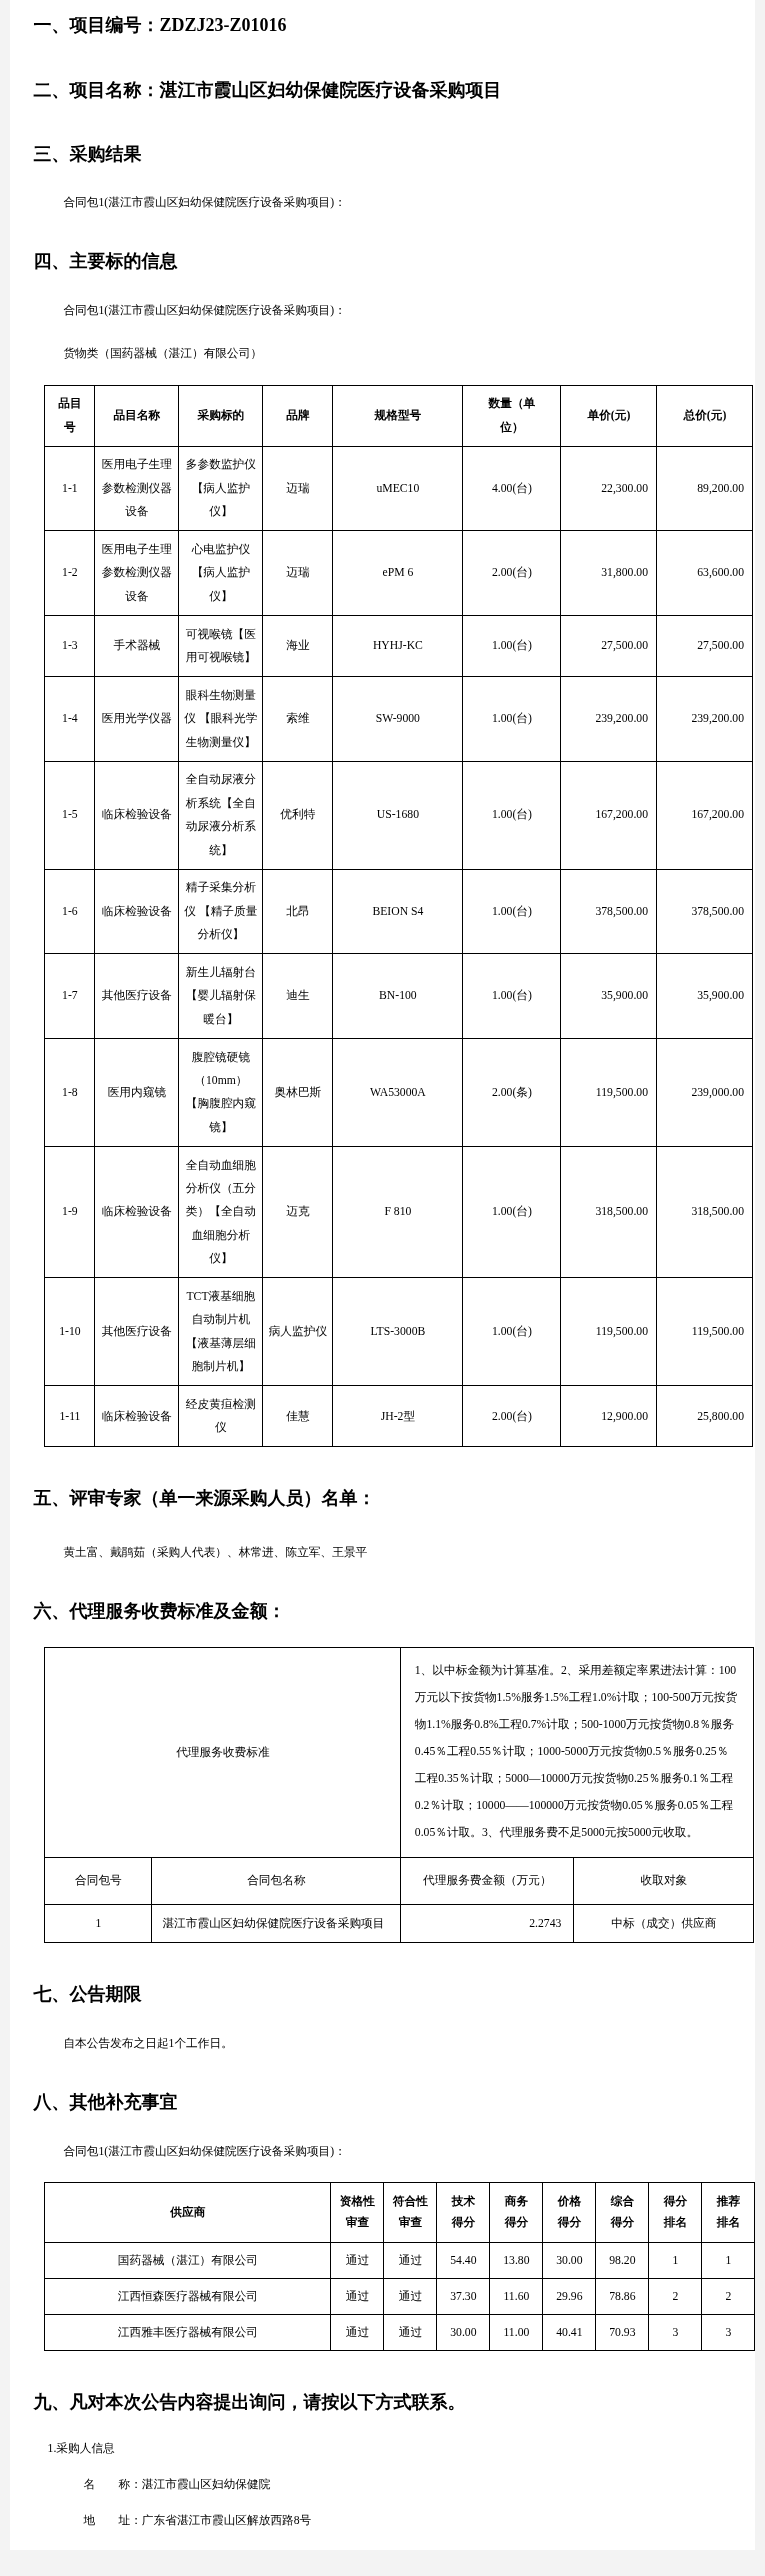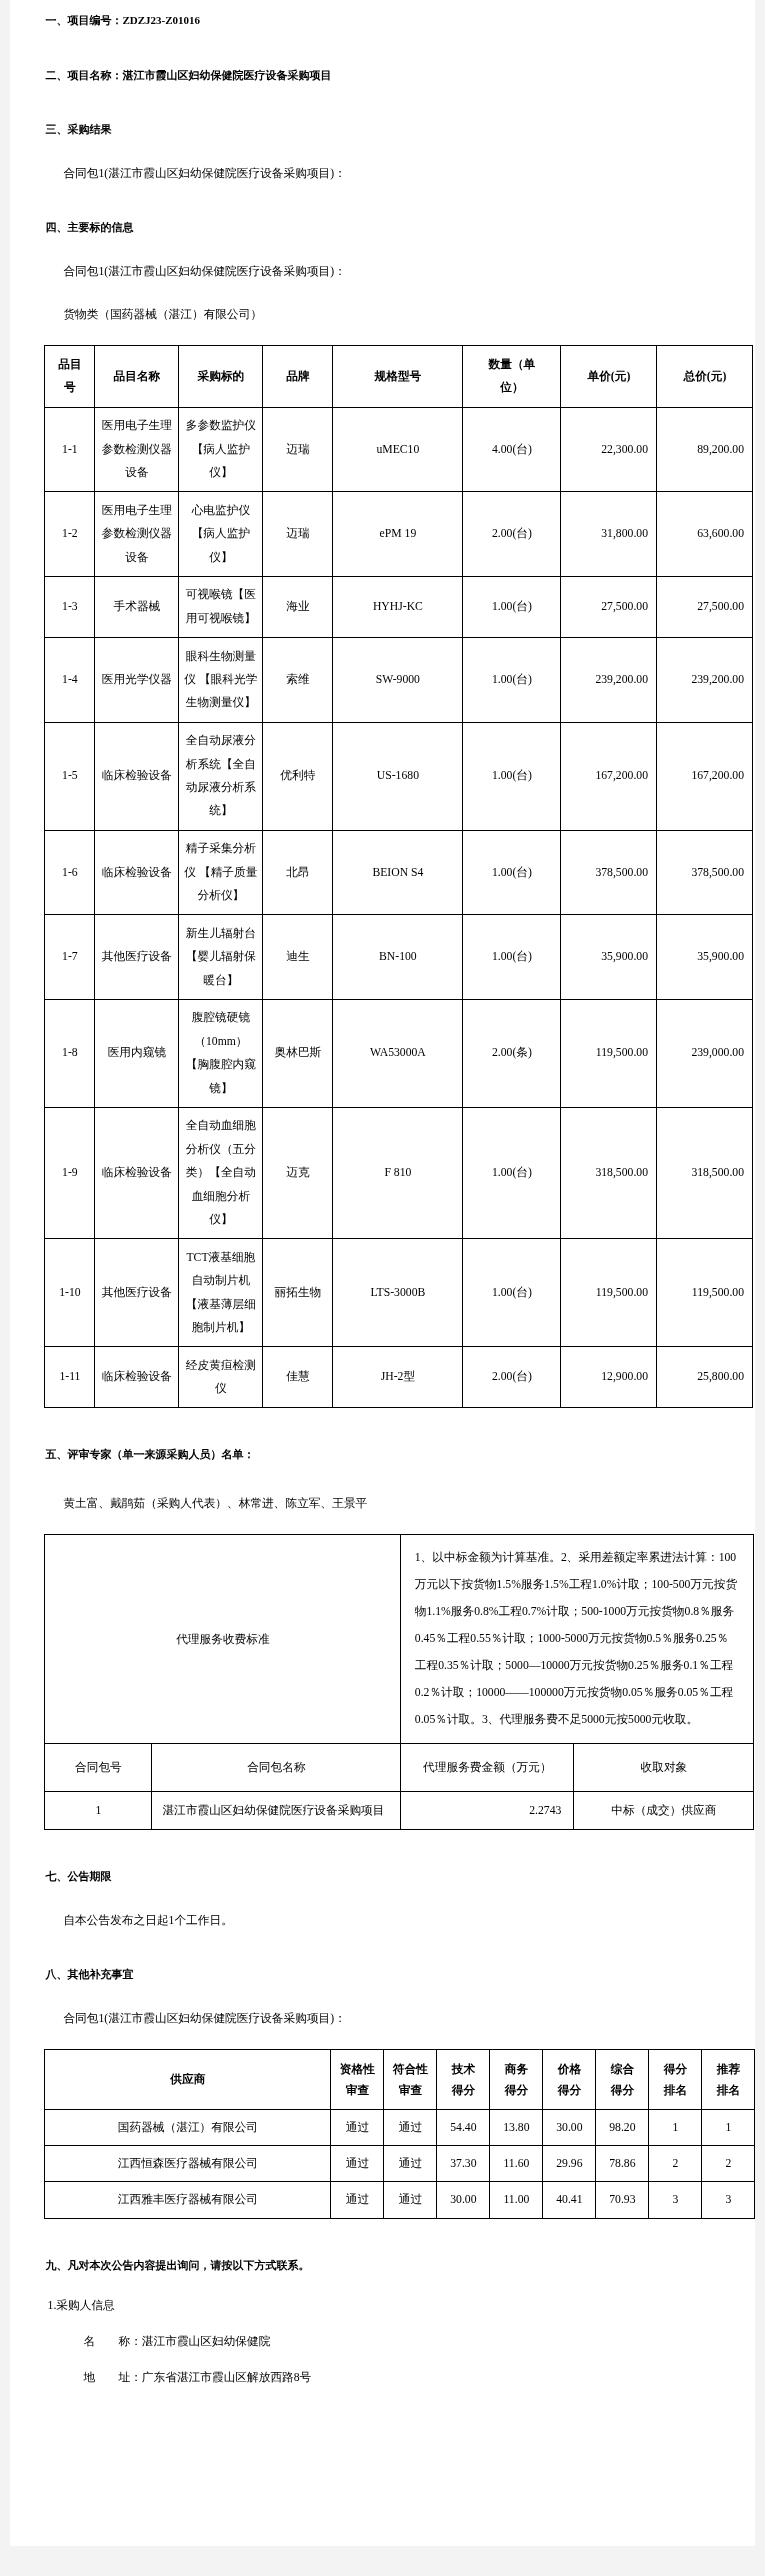--- a/index.html
+++ b/index.html
@@ -9,21 +9,21 @@
     color:#000;
     width:765px;
   }
   .page{
     background:#ffffff;
     margin:0 10px;
     min-height:2546px;
     padding:8.4px 23.4px 22px 23.4px;
     box-sizing:border-box;
   }
-  .sec{font-size:11px;font-weight:bold;margin:39px 0 0 12px;line-height:1.4;}
+  .sec{font-size:18px;font-weight:bold;margin:39px 0 0 0;line-height:1.4;}
   .sec.first{margin-top:5px;}
   .pkg{font-size:11.7px;margin:28.5px 0 0 30px;}
   .cat{font-size:11.7px;margin:28px 0 0 30px;}
   .names{font-size:11.7px;margin:33px 0 0 30px;}
   .body-line{font-size:11.7px;margin:28.5px 0 0 30px;}
 
   table{
     border-collapse:collapse;
     border:1.7px solid #000;
     margin:23.4px 0 0 11px;
@@ -115,21 +115,21 @@
           <td>uMEC10</td>
           <td>4.00(台)</td>
           <td>22,300.00</td>
           <td>89,200.00</td>
         </tr>
         <tr>
           <td>1-2</td>
           <td>医用电子生理参数检测仪器设备</td>
           <td>心电监护仪【病人监护仪】</td>
           <td>迈瑞</td>
-          <td>ePM 19</td>
+          <td>ePM 6</td>
           <td>2.00(台)</td>
           <td>31,800.00</td>
           <td>63,600.00</td>
         </tr>
         <tr>
           <td>1-3</td>
           <td>手术器械</td>
           <td>可视喉镜【医用可视喉镜】</td>
           <td>海业</td>
           <td>HYHJ-KC</td>
@@ -194,21 +194,21 @@
           <td>迈克</td>
           <td>F 810</td>
           <td>1.00(台)</td>
           <td>318,500.00</td>
           <td>318,500.00</td>
         </tr>
         <tr>
           <td>1-10</td>
           <td>其他医疗设备</td>
           <td>TCT液基细胞自动制片机 【液基薄层细胞制片机】</td>
-          <td>丽拓生物</td>
+          <td>病人监护仪</td>
           <td>LTS-3000B</td>
           <td>1.00(台)</td>
           <td>119,500.00</td>
           <td>119,500.00</td>
         </tr>
         <tr>
           <td>1-11</td>
           <td>临床检验设备</td>
           <td>经皮黄疸检测仪</td>
           <td>佳慧</td>
@@ -216,20 +216,21 @@
           <td>2.00(台)</td>
           <td>12,900.00</td>
           <td>25,800.00</td>
         </tr>
       </tbody>
   </table>
 
   <div class="sec">五、评审专家（单一来源采购人员）名单：</div>
   <div class="names">黄土富、戴鹃茹（采购人代表）、林常进、陈立军、王景平</div>
 
+  <div class="sec">六、代理服务收费标准及金额：</div>
 
   <table class="tbl-fee">
     <colgroup>
         <col style="width:107px">
         <col style="width:249px">
         <col style="width:173px">
         <col style="width:180px">
       </colgroup>
     <tbody>
       <tr>

